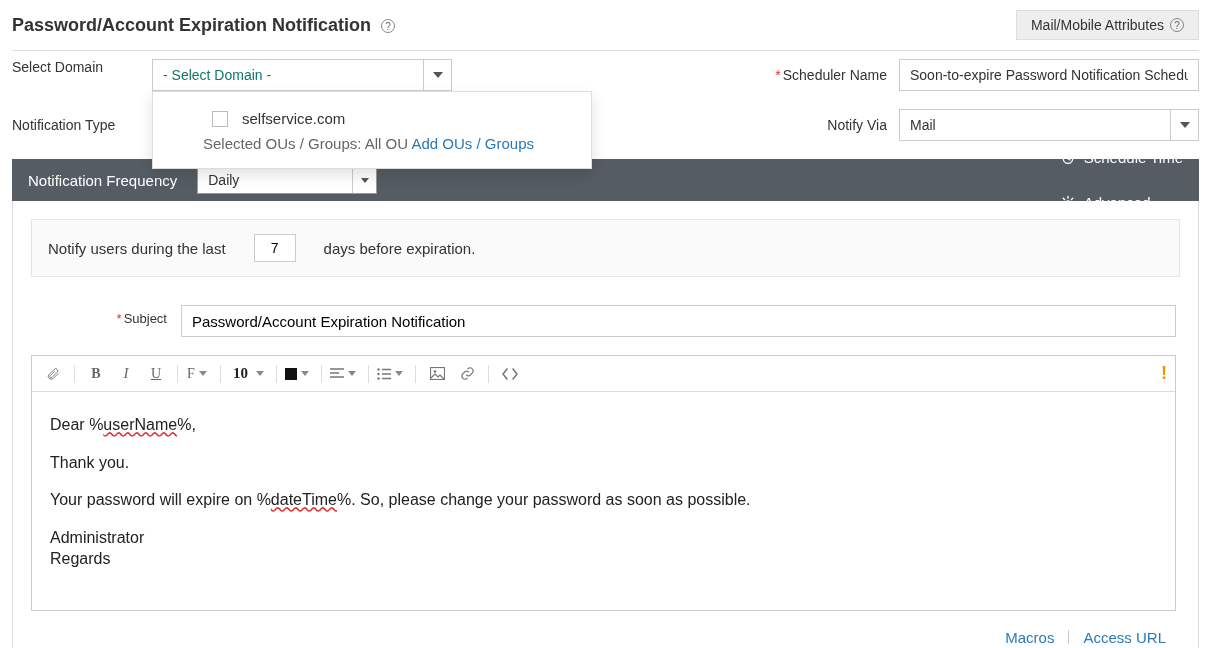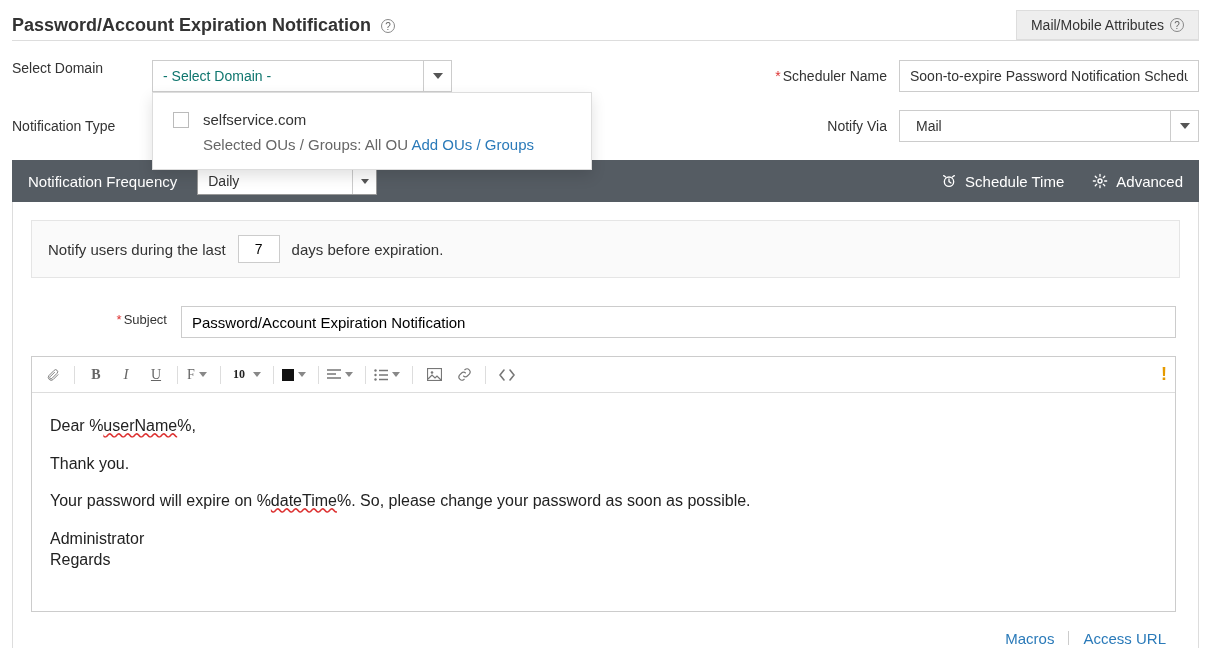--- a/index.html
+++ b/index.html
@@ -11,23 +11,23 @@
     background: #fff;
     width: 1211px;
   }
   .page {
     padding: 10px 12px 20px 12px;
   }
   .header-row {
     display: flex;
     align-items: center;
     justify-content: space-between;
-    padding-bottom: 0;
+    padding-bottom: 10px;
     border-bottom: 1px solid #ddd;
-    margin-bottom: 19px;
+    margin-bottom: 8px;
   }
   .page-title {
     font-size: 18px;
     font-weight: 600;
   }
   .q-icon {
     display: inline-flex;
     align-items: center;
     justify-content: center;
     width: 14px;
@@ -117,38 +117,39 @@
     color: #333;
   }
   .sched-input { width: 300px; }
   .notify-via {
     width: 300px;
     height: 32px;
     border: 1px solid #ccc;
     display: flex;
     align-items: center;
     justify-content: space-between;
-    padding-left: 16px;
+    padding-left: 10px;
     cursor: pointer;
   }
   .domain-dropdown {
     position: absolute;
     top: 32px;
     left: 140px;
     width: 440px;
     background: #fff;
     border: 1px solid #ddd;
     box-shadow: 0 6px 14px rgba(0,0,0,0.12);
     padding: 18px 20px 16px 20px;
     z-index: 10;
   }
   .dd-row1 {
     display: flex;
     align-items: center;
     margin-bottom: 8px;
+    margin-left: 39px;
   }
   .dd-check {
     width: 16px; height: 16px;
     border: 1px solid #bbb;
     margin-right: 14px;
     cursor: pointer;
   }
   .dd-domain { font-size: 15px; }
   .dd-sel {
     margin-left: 30px;
@@ -177,20 +178,21 @@
     padding: 0 0 0 10px;
     cursor: pointer;
     border: 1px solid #999;
   }
   .freq-select .chev-btn { border-left: 1px solid #ccc; width: 24px; }
   .freq-right {
     margin-left: auto;
     display: flex;
     align-items: flex-start;
     gap: 28px;
+    flex-direction: column;
   }
   .freq-item {
     display: flex;
     align-items: center;
     gap: 8px;
     cursor: pointer;
     font-size: 15px;
   }
   .main-panel {
     border: 1px solid #ddd;
@@ -198,20 +200,21 @@
     padding: 18px;
   }
   .notify-row {
     border: 1px solid #e5e5e5;
     background: #fafafa;
     padding: 14px 16px;
     display: flex;
     align-items: center;
     font-size: 15px;
     margin-bottom: 28px;
+    gap: 16px;
   }
   .days-input {
     width: 42px;
     height: 28px;
     border: 1px solid #ccc;
     text-align: center;
     margin: 0 12px;
     font-family: inherit;
     font-size: 14px;
   }
@@ -261,21 +264,21 @@
   .tb-sep {
     width: 1px;
     height: 18px;
     background: #ddd;
     margin: 0 4px;
   }
   .tb-bold { font-weight: bold; font-family: Georgia, serif; font-size: 14px;}
   .tb-ital { font-style: italic; font-family: Georgia, serif; font-size: 15px;}
   .tb-under { text-decoration: underline; font-family: Georgia, serif; font-size: 14px;}
   .tb-font { font-family: Georgia, serif; font-size: 14px; }
-  .tb-size { font-weight: 700; color:#222; font-size: 12px; padding: 0 4px; text-align: center;}
+  .tb-size { font-weight: 700; color:#222; font-size: 15px; padding: 0 4px; text-align: center;}
   .tb-drop {
     display: flex;
     align-items: center;
     gap: 4px;
     padding-right: 4px;
   }
   .color-sw {
     width: 12px; height: 12px;
     background: #111;
     border: 1px solid #111;

